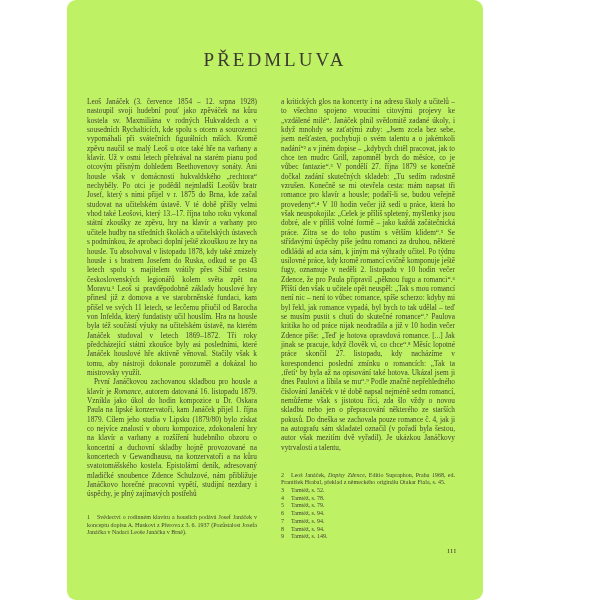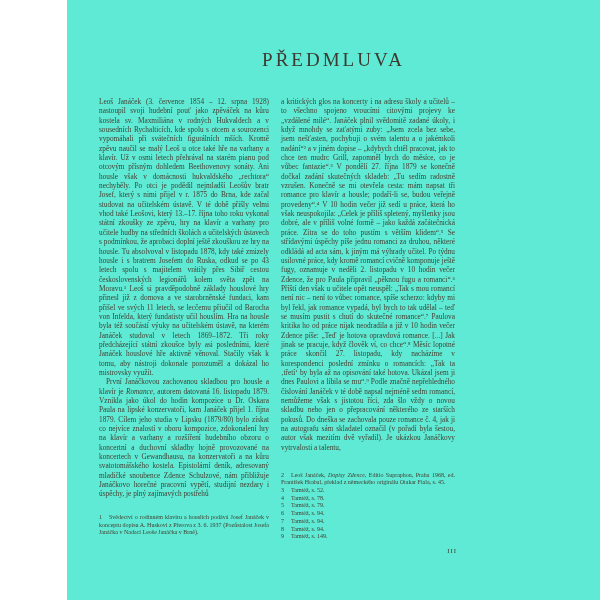--- a/index.html
+++ b/index.html
@@ -7,42 +7,43 @@
   body {
     width: 600px; height: 600px;
     background: #ffffff;
     position: relative;
     overflow: hidden;
     font-family: "Liberation Serif", "DejaVu Serif", serif;
   }
   .paper {
     position: absolute;
     left: 67px; top: 0;
-    width: 533px; height: 600px;
-    background: #5eead4;
+    width: 416px; height: 600px;
+    background: #bef264;
     color: #443f31;
+    border-radius: 9px;
   }
   .title {
     position: absolute;
     top: 49px; left: 0; right: 0;
     margin: 0;
     text-align: center;
     font-size: 19px;
     font-weight: 400;
     letter-spacing: 3px;
     color: #3e3930;
   }
   .col {
     position: absolute;
     top: 97px;
     display: flex;
     flex-direction: column;
     justify-content: space-between;
   }
-  .col-left  { left: 32px;  width: 170px; height: 440px; }
+  .col-left  { left: 20px;  width: 170px; height: 440px; }
   .col-right { left: 214px; width: 174px; height: 444px; font-family: Liberation Serif, serif; }
   .body-text {
     font-size: 7.3px;
     line-height: 9.35px;
     text-align: justify;
   }
   .body-text p { margin: 0; }
   .indent { text-indent: 7px; }
   .it { font-style: italic; }
   .footnote-block {

